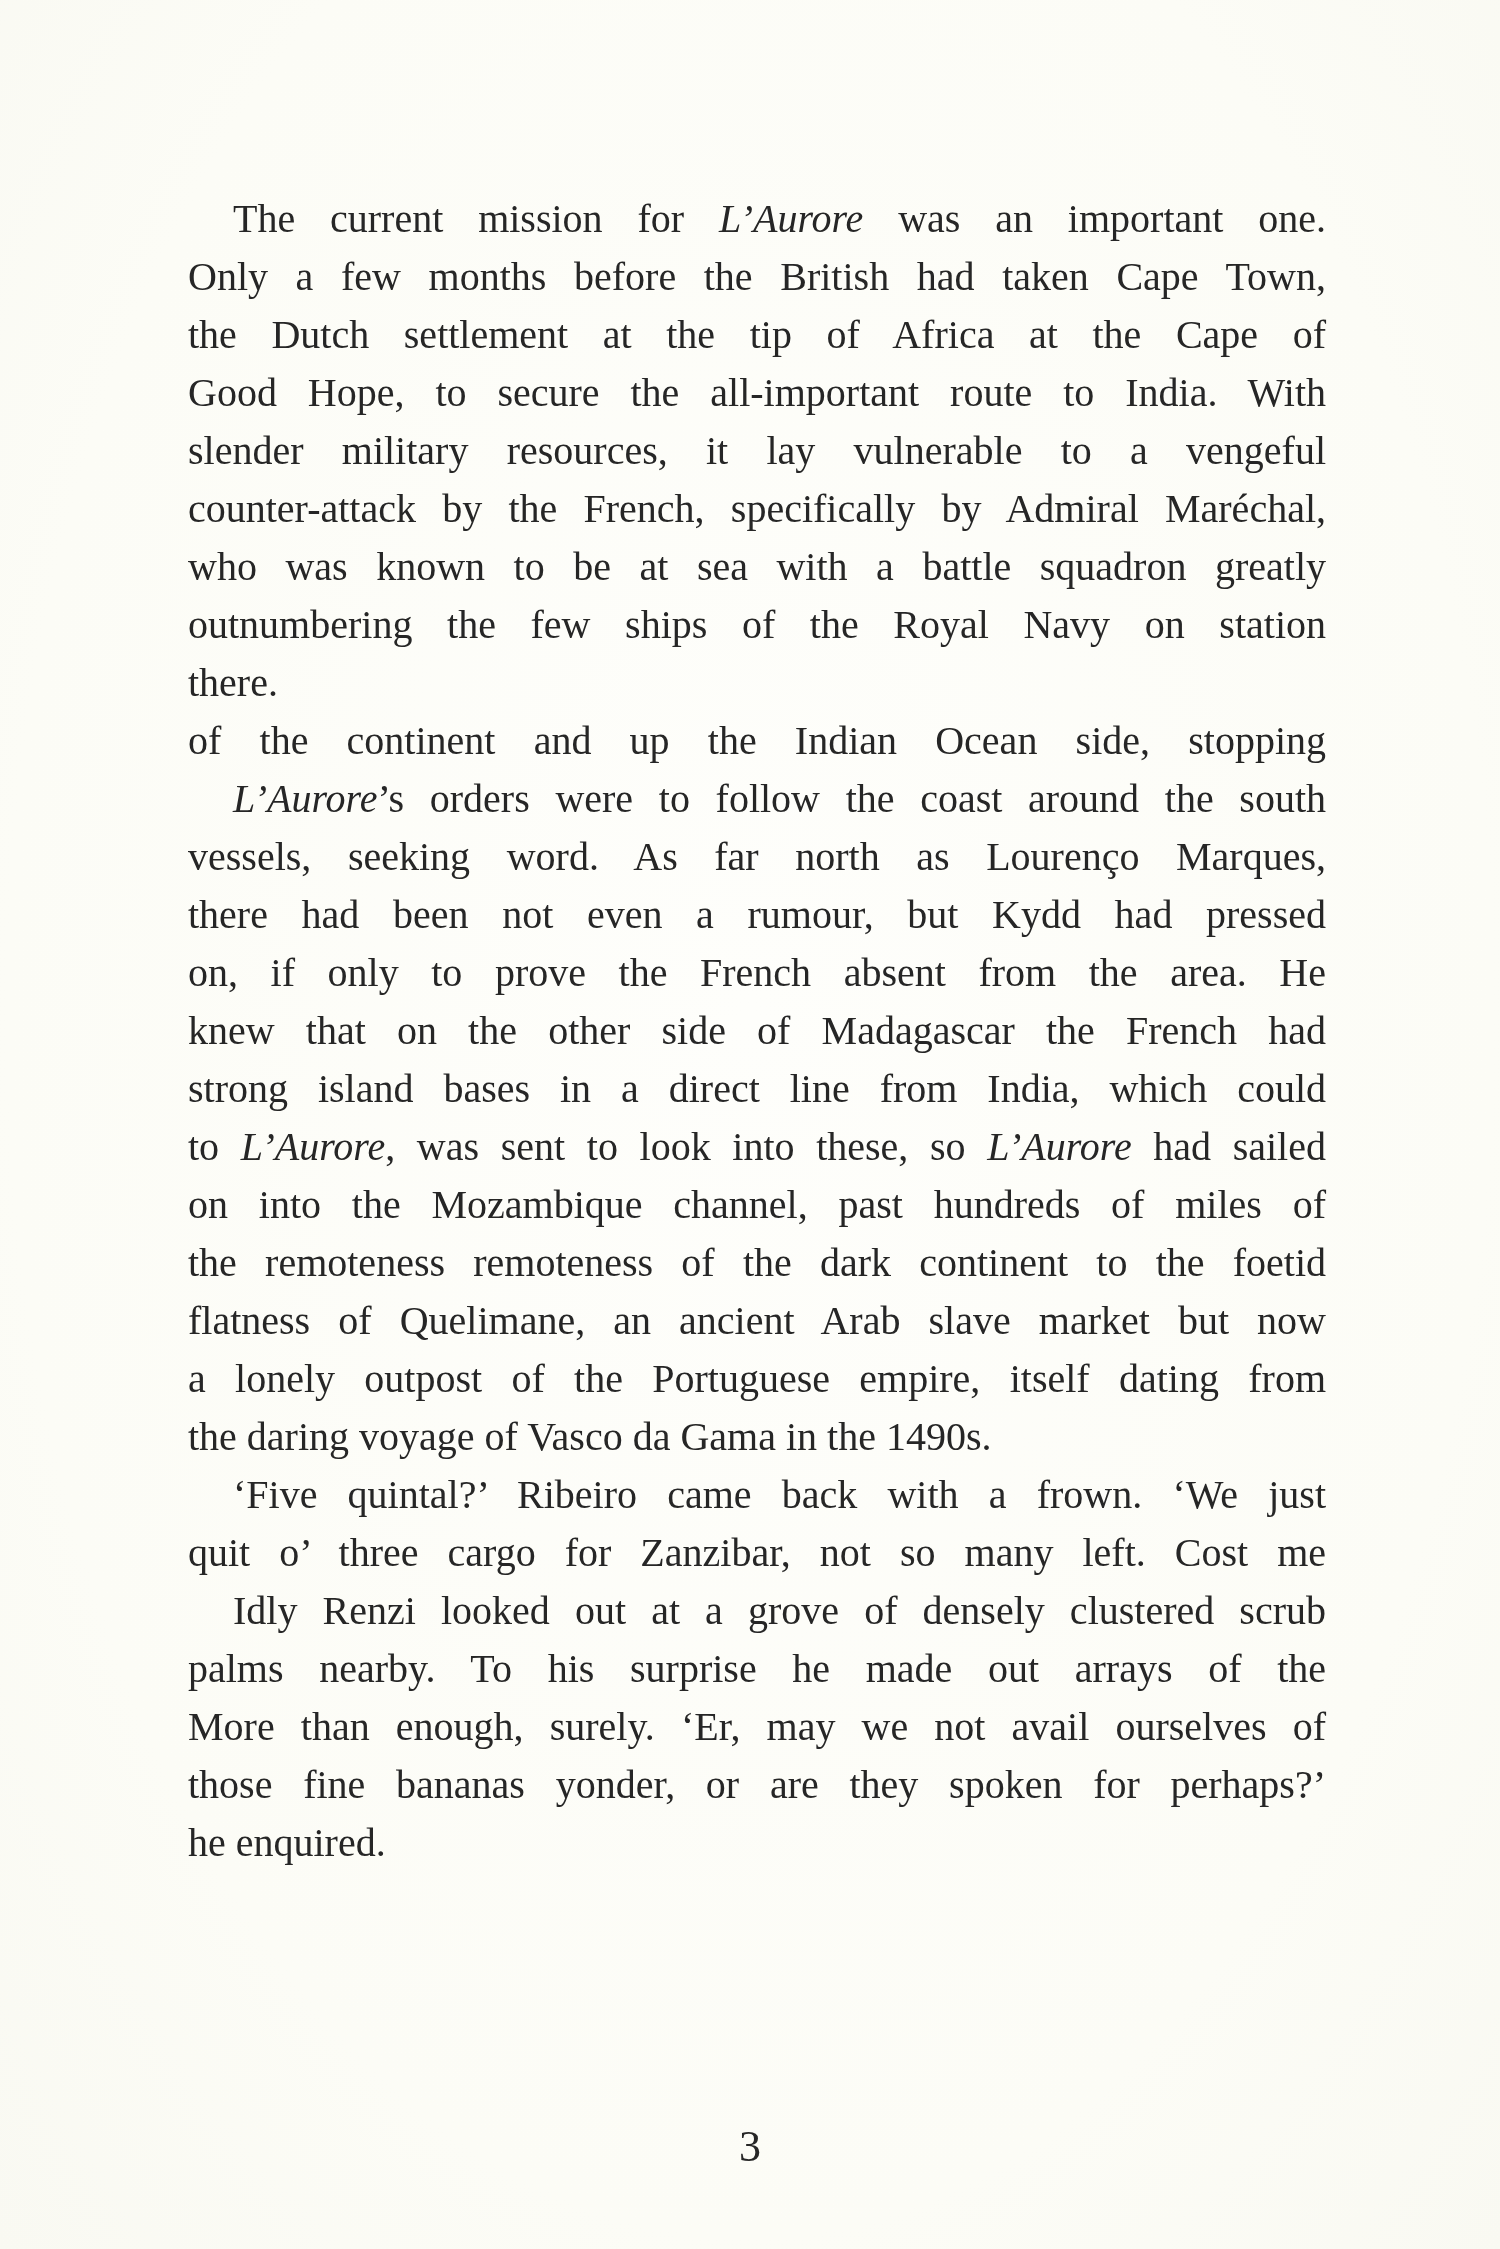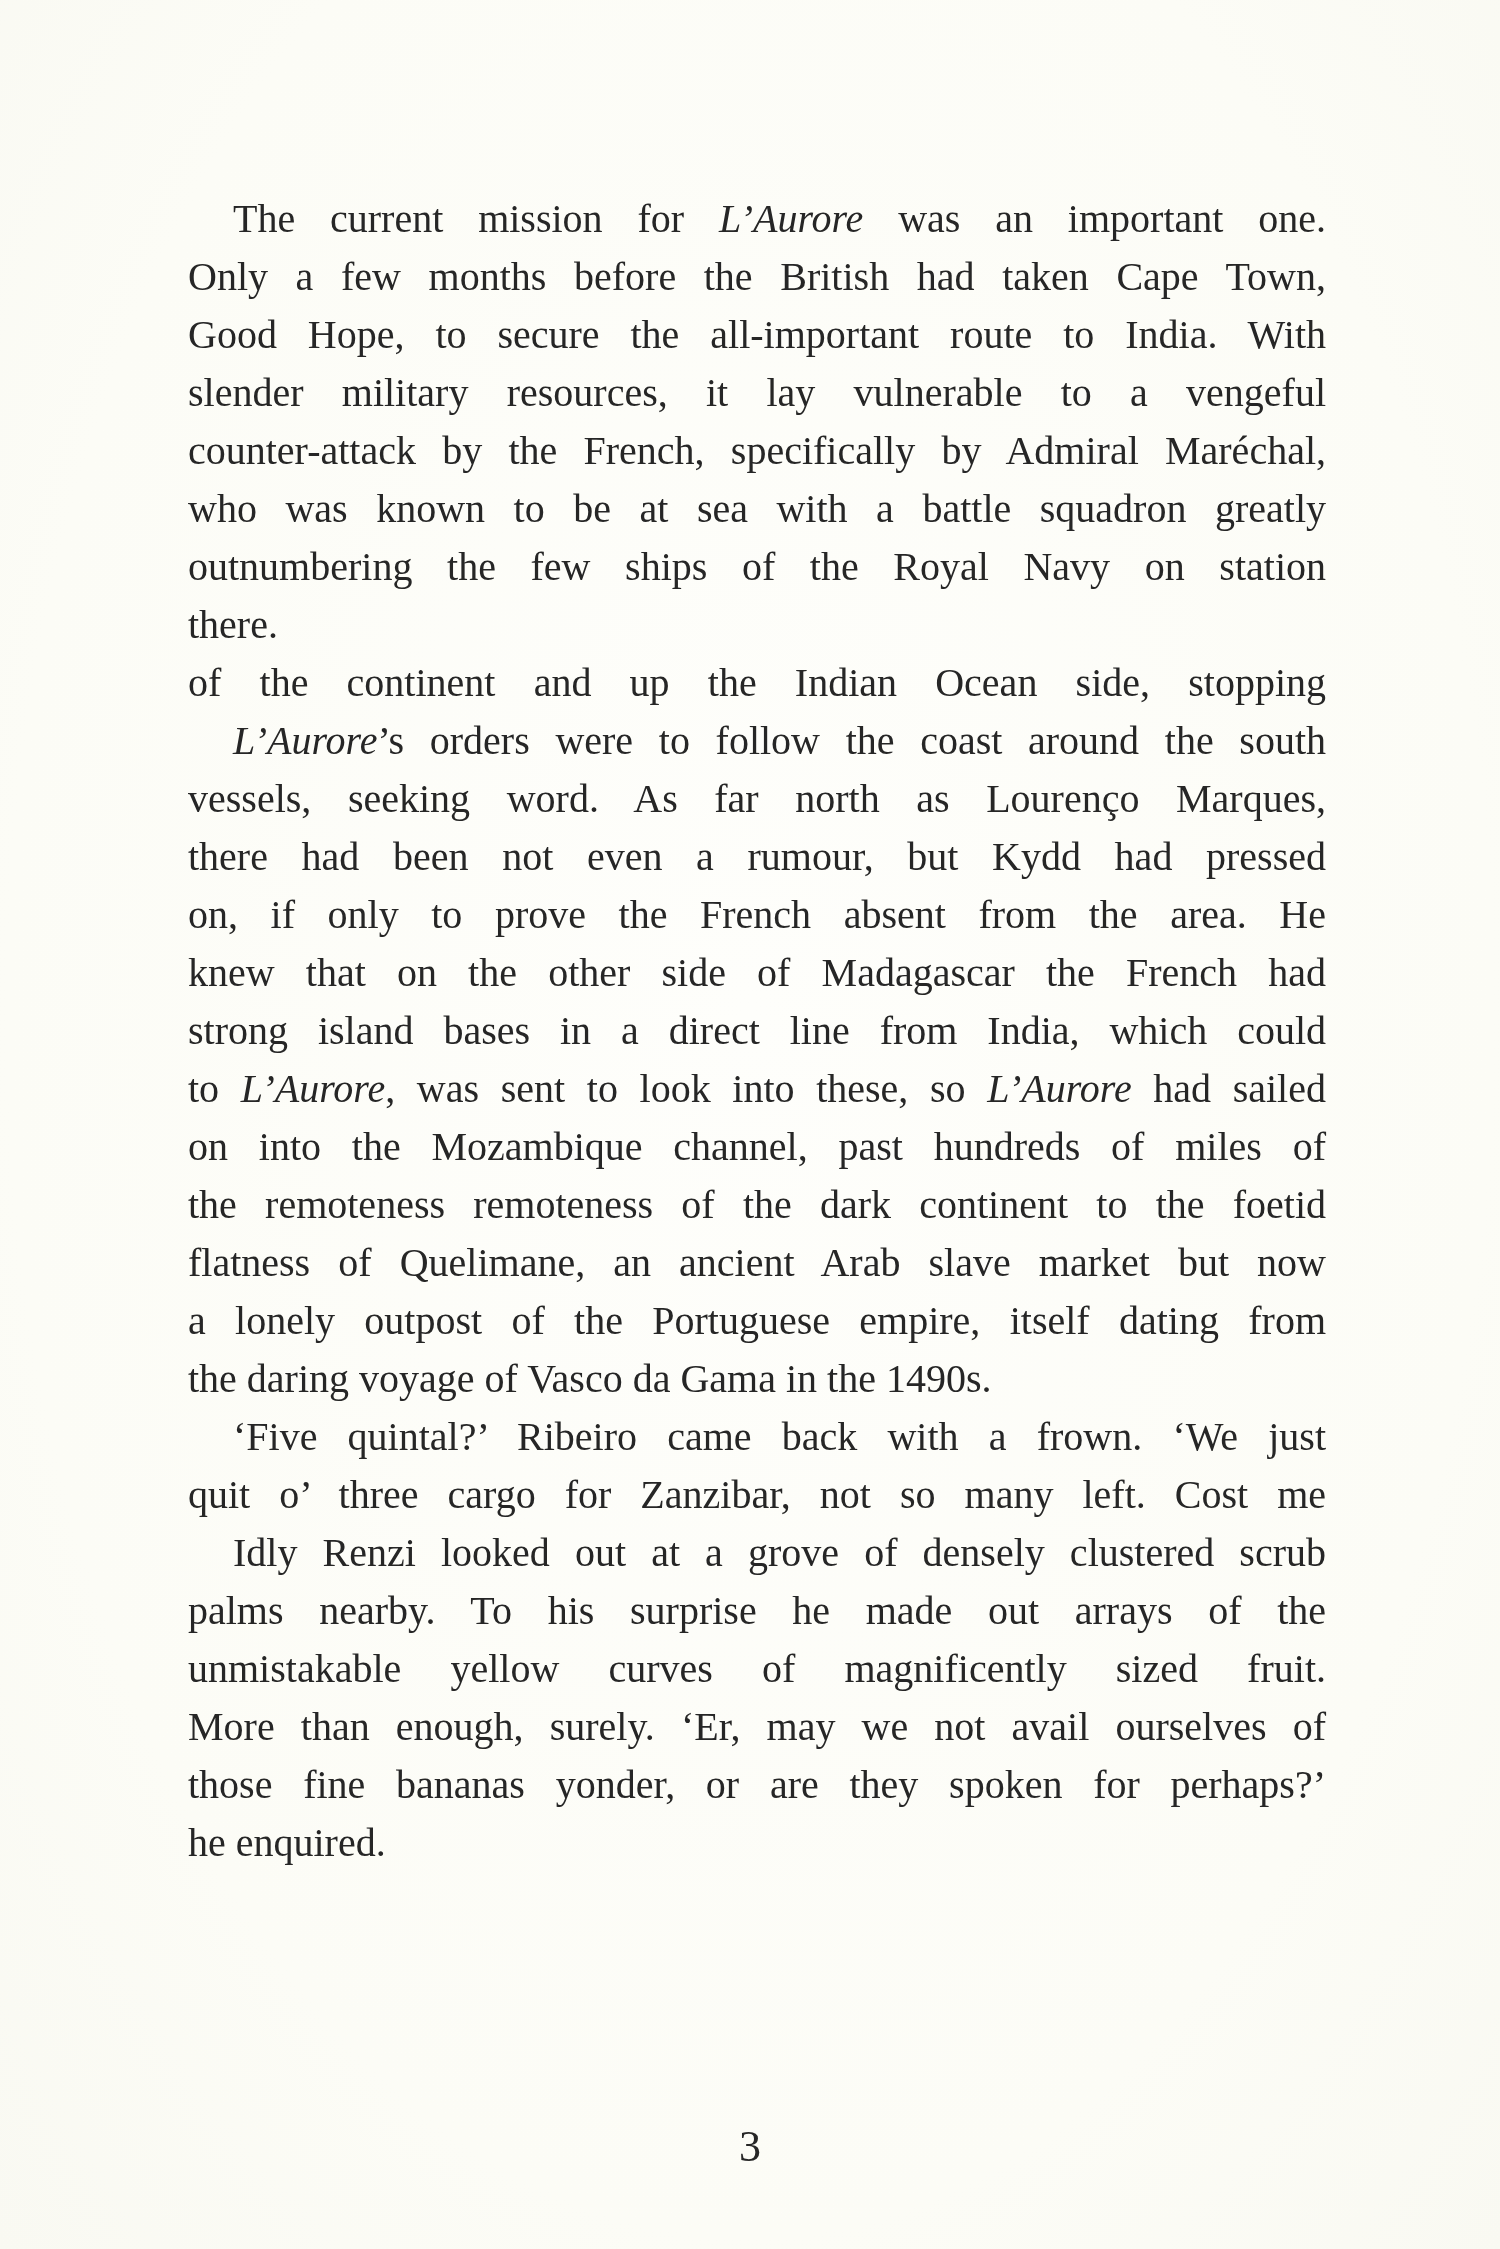--- a/index.html
+++ b/index.html
@@ -38,20 +38,21 @@
   }
 </style>
 </head>
 <body>
 
 <div class="page">
   <div class="text-block" id="text-block">
       <div>
         <div class="line indent"><span>The current mission for </span><i>L’Aurore</i><span> was an important one.</span></div>
         <div class="line"><span>Only a few months before the British had taken Cape Town,</span></div>
+        <div class="line"><span>the Dutch settlement at the tip of Africa at the Cape of</span></div>
         <div class="line"><span>Good Hope, to secure the all-important route to India. With</span></div>
         <div class="line"><span>slender military resources, it lay vulnerable to a vengeful</span></div>
         <div class="line"><span>counter-attack by the French, specifically by Admiral Maréchal,</span></div>
         <div class="line"><span>who was known to be at sea with a battle squadron greatly</span></div>
         <div class="line"><span>outnumbering the few ships of the Royal Navy on station</span></div>
         <div class="line last"><span>there.</span></div>
       </div>
       <div>
         <div class="line"><span>of the continent and up the Indian Ocean side, stopping</span></div>
         <div class="line indent"><i>L’Aurore</i><span>’s orders were to follow the coast around the south</span></div>
@@ -67,20 +68,19 @@
         <div class="line"><span>a lonely outpost of the Portuguese empire, itself dating from</span></div>
         <div class="line last"><span>the daring voyage of Vasco da Gama in the 1490s.</span></div>
       </div>
       <div>
         <div class="line indent"><span>‘Five quintal?’ Ribeiro came back with a frown. ‘We just</span></div>
         <div class="line"><span>quit o’ three cargo for Zanzibar, not so many left. Cost me</span></div>
       </div>
       <div>
         <div class="line indent"><span>Idly Renzi looked out at a grove of densely clustered scrub</span></div>
         <div class="line"><span>palms nearby. To his surprise he made out arrays of the</span></div>
-        <div class="line"><span>unmistakable yellow curves of magnificently sized fruit.</span></div>
         <div class="line"><span>More than enough, surely. ‘Er, may we not avail ourselves of</span></div>
         <div class="line"><span>those fine bananas yonder, or are they spoken for perhaps?’</span></div>
         <div class="line last"><span>he enquired.</span></div>
       </div>
     </div>
   <div class="page-number">3</div>
 </div>
 
 </body></html>

